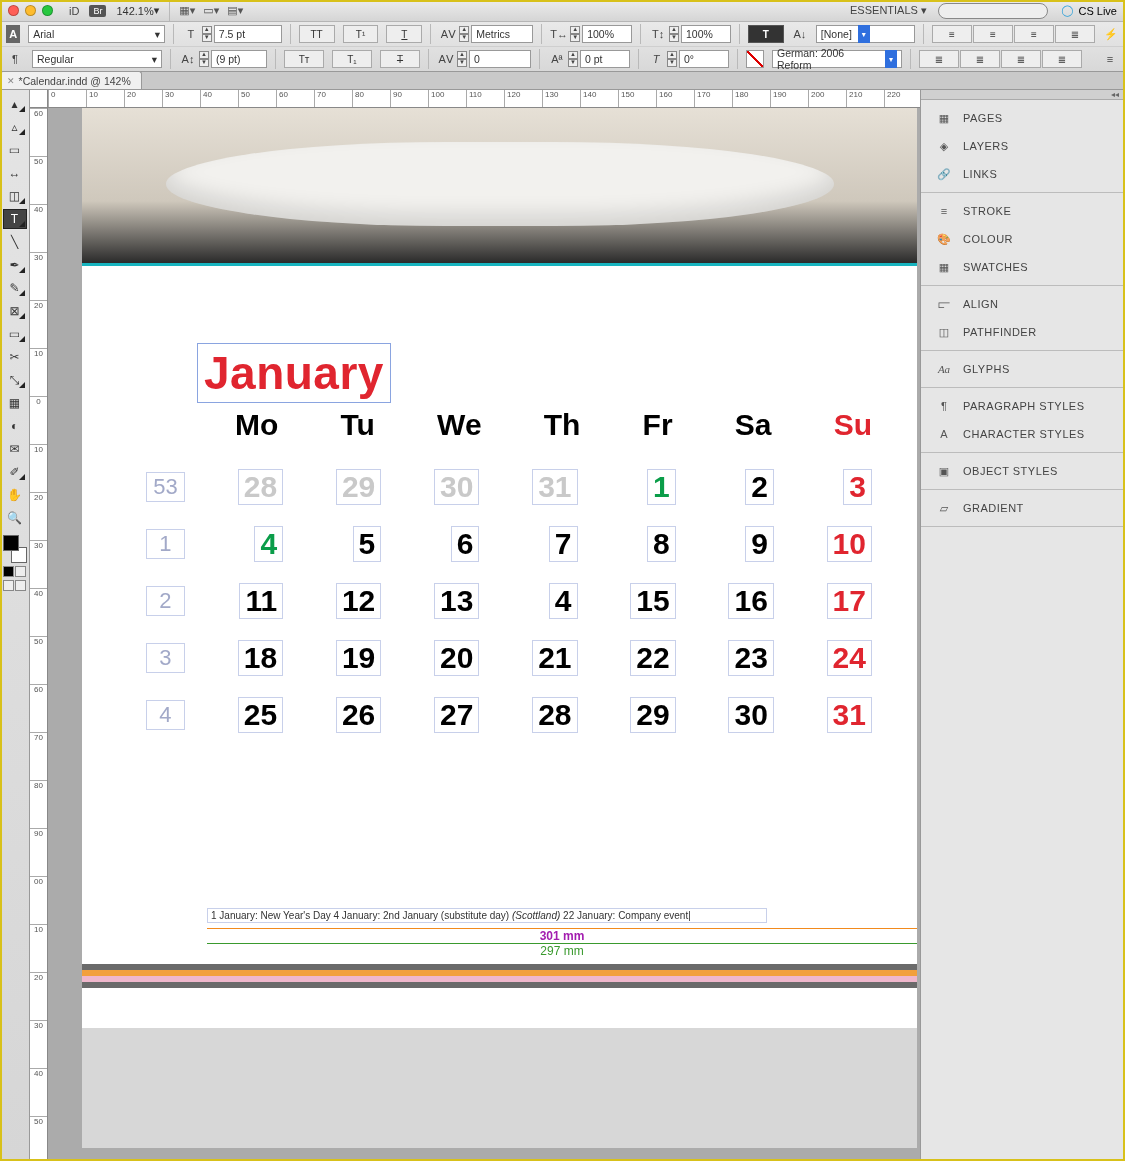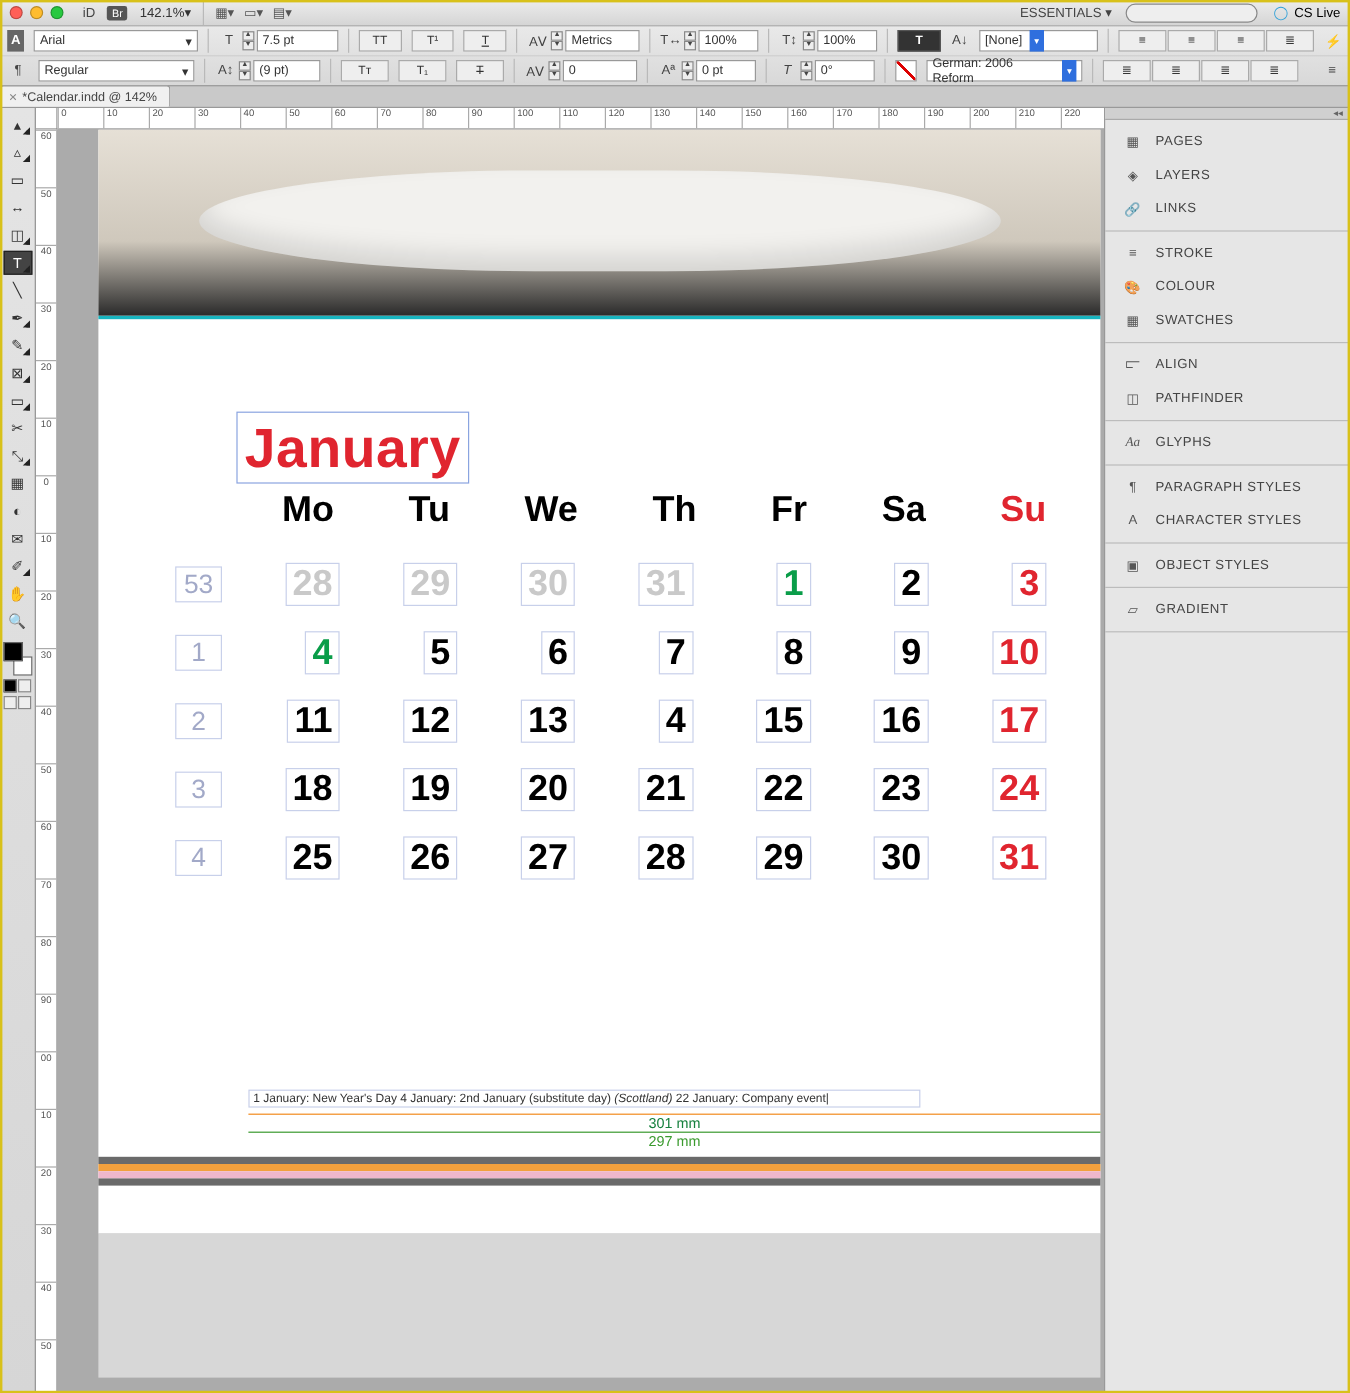--- a/index.html
+++ b/index.html
@@ -78,21 +78,21 @@
   .num.gray{ color:#c9c9c9;}
   .num.green{ color:#0a9d49;}
   .num.red{ color:#e0252f;}
   .num.black{ color:#000;}
 
   .footer-events{ position:absolute; bottom:105px; left:125px; right:150px; font-family:Arial; font-size:10px; border:1px solid #c8d0ea; padding:1px 3px; color:#333; white-space:nowrap; overflow:hidden;}
   .footer-events em{ font-style:italic;}
 
   .guides{ position:absolute; bottom:70px; left:125px; right:0; font-family:Arial; font-size:12px; }
   .guide-line{ border-top:1px solid; text-align:center; padding-top:0;}
-  .guide-line.orange{ border-color:#f28a1d; color:#15803d;}
+  .guide-line.orange{ border-color:#f28a1d; color:#a21caf;font-weight:bold;}
   .guide-line.green{ border-color:#3a9a2e; color:#3a9a2e;}
 
   .bottom-stripes{ position:absolute; bottom:40px; left:0; right:0;}
   .stripe{ height:6px;}
   .s1{background:#6a6a6a;} .s2{background:#f2a03d;} .s3{background:#efb7cc;} .s4{background:#6a6a6a;}
 
   .pasteboard-bg{ position:absolute; left:34px; top:920px; width:835px; height:120px; background:#d7d7d7;}
 
   
   .right-dock{ width:205px; background:#e6e6e6; border-left:1px solid #999; display:flex; flex-direction:column;}

